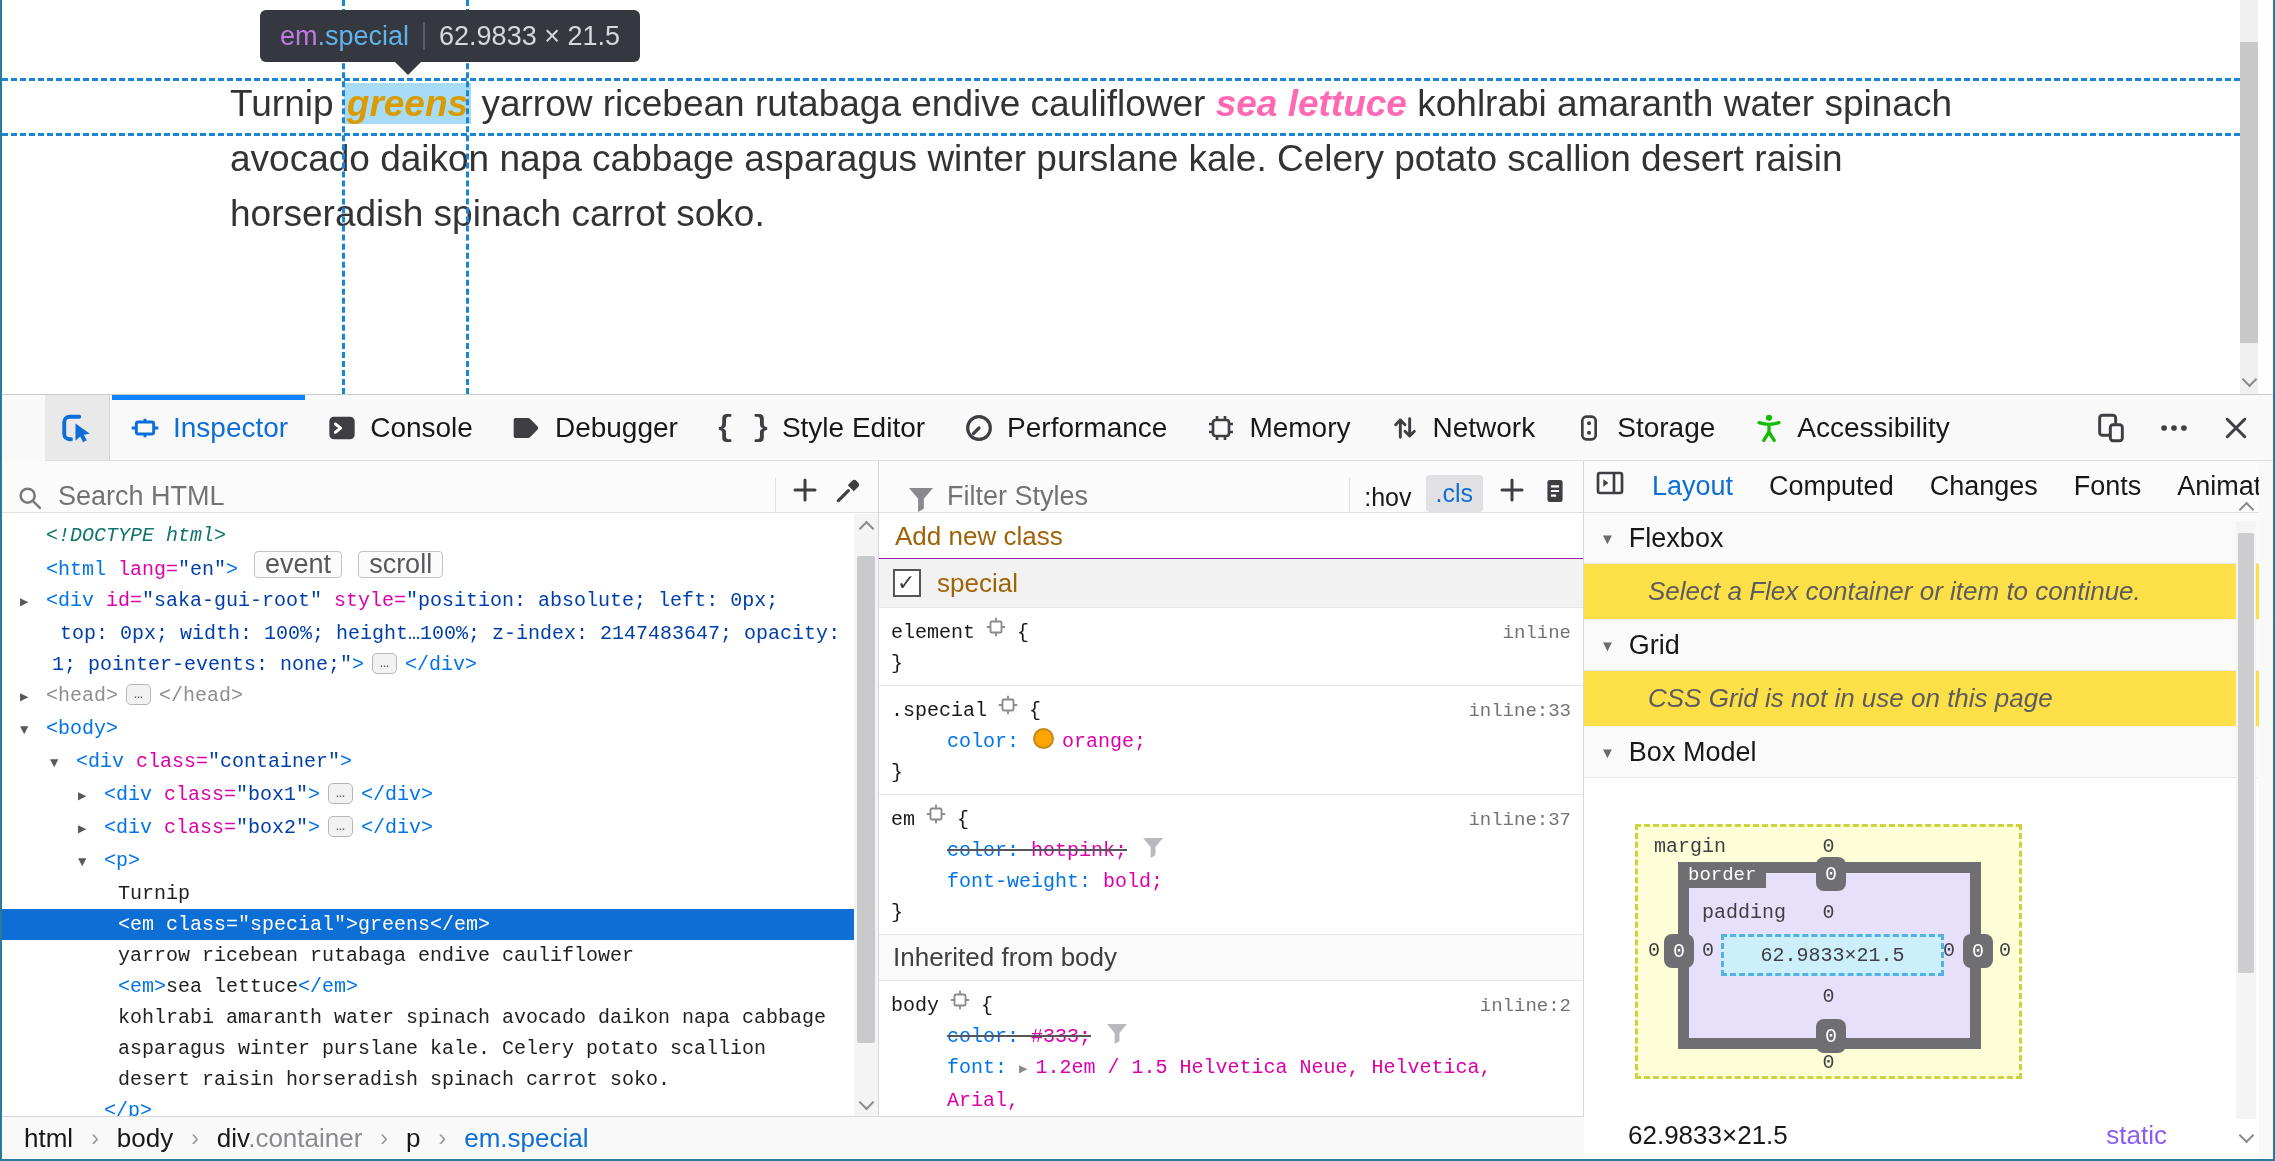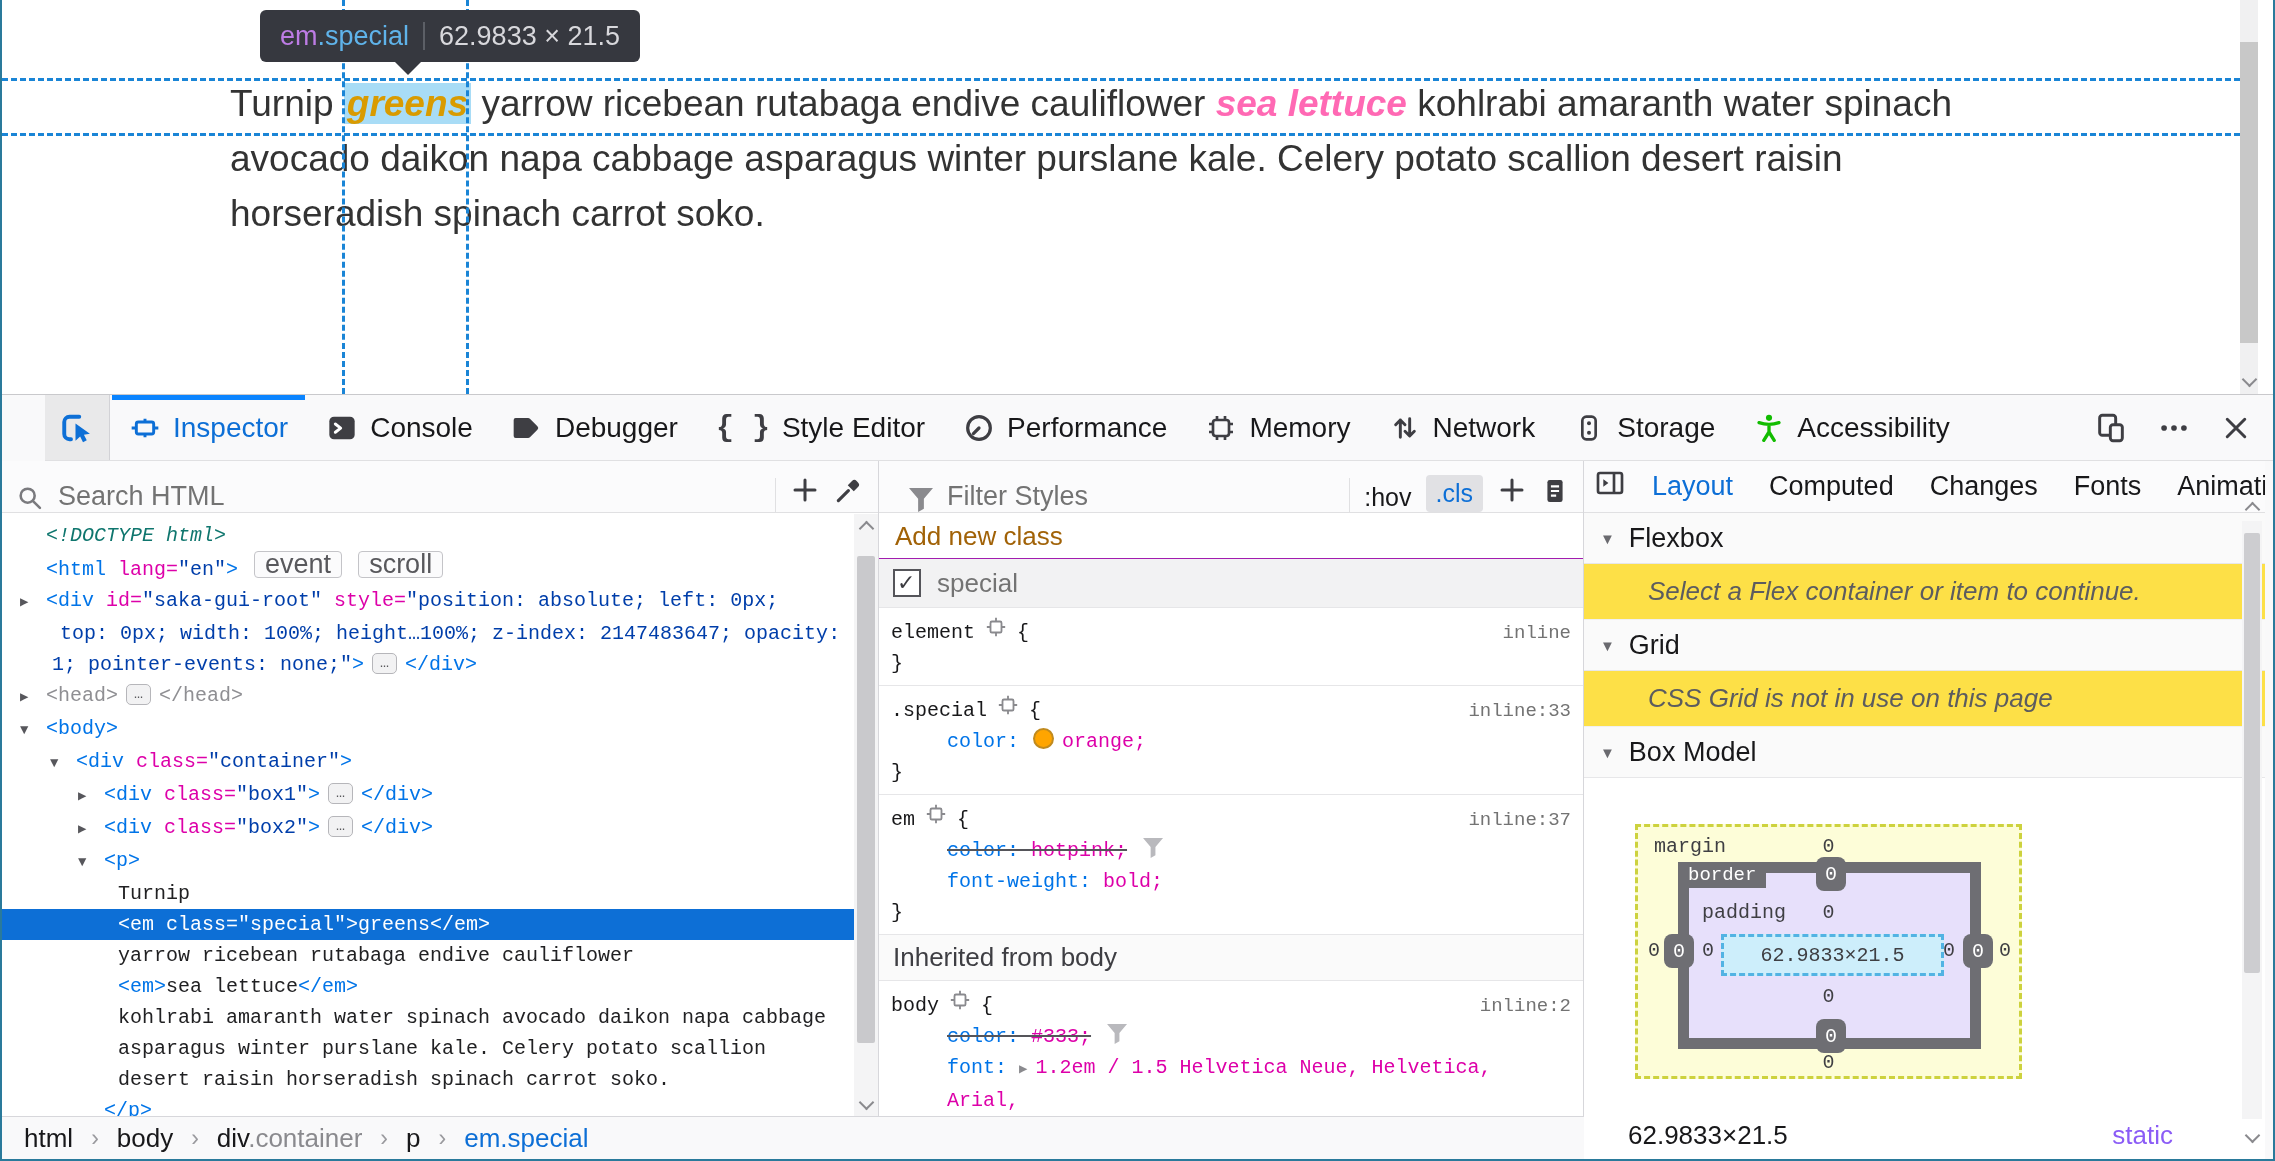--- a/index.html
+++ b/index.html
@@ -35,21 +35,21 @@
   .dtab svg{flex:none}
   .dtab.active{color:#0d6fd6;}
   .dtab.active::before{content:"";position:absolute;top:0;left:2px;right:2px;height:5px;background:#0a84ff;}
   .braces{font-family:"Liberation Mono",monospace;font-weight:bold;font-size:30px;color:#3e3e43;}
   .dt-right{margin-left:auto;display:flex;align-items:center;gap:30px;padding-right:22px;}
   .dt-right .ibtn{display:flex;align-items:center;justify-content:center;cursor:pointer;}
   
   .panel{position:absolute;top:66px;background:#fff;overflow:hidden;}
   #p-left{left:0;width:876px;bottom:43px;border-right:1px solid #d7d7db;}
   #p-mid{left:877px;width:704px;bottom:43px;border-right:1px solid #d7d7db;}
-  #p-right{left:1582px;right:8px;bottom:0;}
+  #p-right{left:1582px;right:14px;bottom:0;}
   .phead{height:52px;border-bottom:1px solid #e0e0e2;background:#fbfbfc;display:flex;align-items:flex-end;padding:0 14px;gap:14px;font-size:27px;color:#737373;box-sizing:border-box;}
   .phead .vdiv{width:1px;height:34px;background:#e0e0e2;}
   .ibtn{color:#3e3e43}
   
   .tree{position:absolute;top:53px;left:0;right:24px;bottom:0;padding-top:6px;font-family:"Liberation Mono",monospace;font-size:20px;line-height:31px;overflow:hidden;}
   .m-row{white-space:nowrap;}
   .ind0{padding-left:18px}.ind1{padding-left:48px}.ind2{padding-left:76px}.ind3{padding-left:90px}
   .twisty{display:inline-block;width:26px;color:#57575c;font-size:14px;}
   .c-tag{color:#0074e8}.c-attr{color:#dd00a9}.c-val{color:#003eaa}.c-txt{color:#212123}
   .c-dim{color:#8f8f93}.c-doc{color:#0f766e;font-style:italic}
@@ -60,21 +60,21 @@
   .badge{display:inline-block;border:1px solid #c4c4c8;border-radius:4px;background:#fbfbfc;color:#58585c;
     font-family:"Liberation Sans",sans-serif;font-size:27px;line-height:25px;padding:0 10px;margin-left:16px;vertical-align:2px;cursor:pointer;}
   .sb{position:absolute;right:0;top:53px;bottom:0;width:24px;background:#f4f4f5;}
   .sb .thumb{position:absolute;left:3px;width:18px;background:#c9c9cc;border-radius:2px;}
   .sb .abtn{position:absolute;left:0;width:24px;height:24px;display:flex;align-items:center;justify-content:center;}
   
   .rules{position:absolute;top:53px;left:0;right:0;bottom:0;font-family:"Liberation Mono",monospace;font-size:20px;line-height:31px;overflow:hidden;}
   .addclass{height:44px;border-bottom:1px solid #a21caf;display:flex;align-items:center;padding:0 16px;
     font-family:"Liberation Sans",sans-serif;font-size:26px;color:#a16207;}
   .clsrow{height:48px;background:#f2f2f3;border-bottom:1px solid #e6e6e8;display:flex;align-items:center;gap:16px;
-    padding:0 14px;font-family:"Liberation Sans",sans-serif;font-size:26px;color:#737373;}
+    padding:0 14px;font-family:"Liberation Sans",sans-serif;font-size:26px;color:#a16207;}
   .checkbox{width:24px;height:24px;border:2px solid #55555a;background:#fff;position:relative;cursor:pointer;}
   .checkbox::after{content:"✓";position:absolute;left:2px;top:-4px;font-size:22px;color:#3c3c41;}
   .rule{padding:8px 12px 6px;border-bottom:1px solid #e6e6e8;position:relative;}
   .sel-line{display:flex;align-items:center;gap:10px;}
   .sel-name{color:#18181a;cursor:pointer;}
   .brace{color:#18181a}
   .loc{position:absolute;right:12px;top:10px;color:#737373;font-size:19px;cursor:pointer;}
   .prop{padding-left:56px;position:relative;}
   .pname{color:#0074e8;cursor:pointer;}
   .pval{color:#dd00a9;cursor:pointer;}

